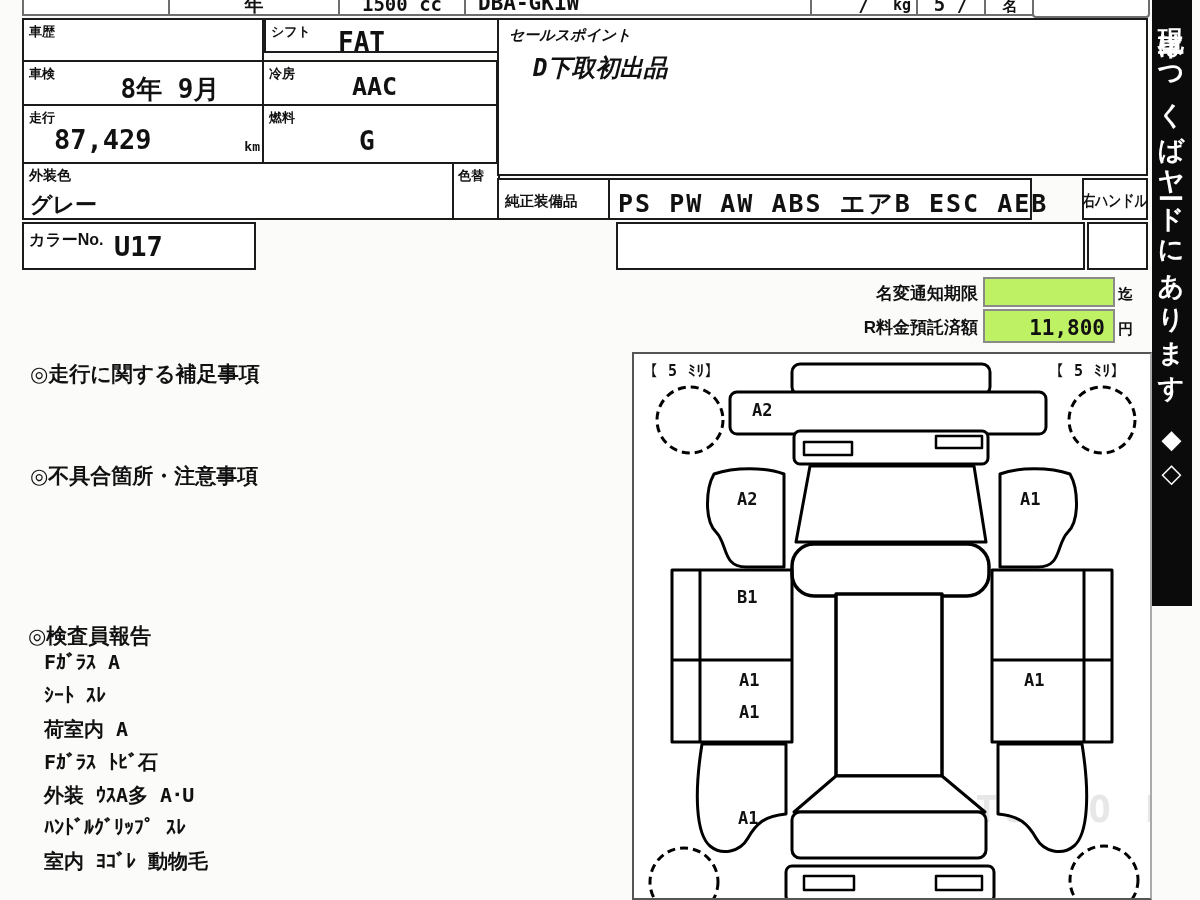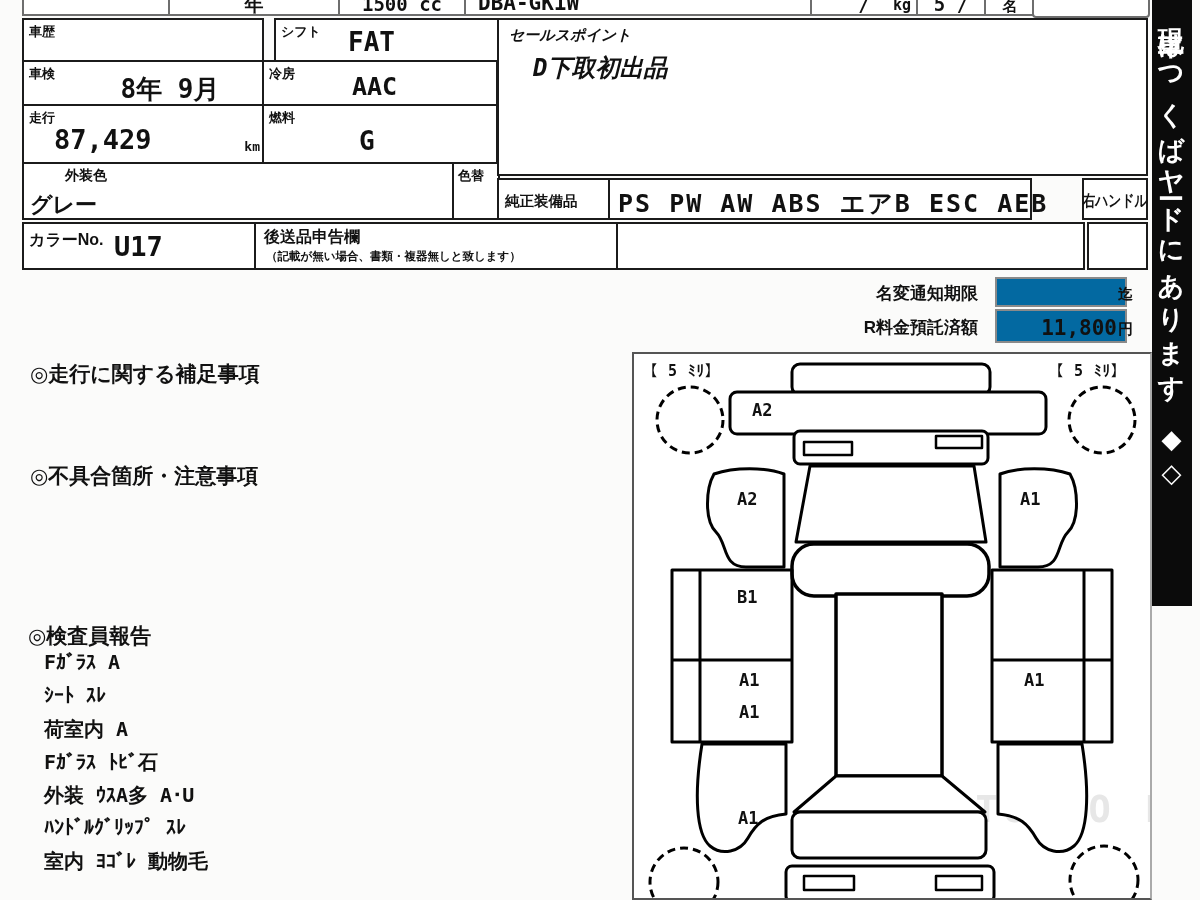--- a/index.html
+++ b/index.html
@@ -6,21 +6,21 @@
   body{width:1200px;height:900px;overflow:hidden;background:#fbfbfa;
        font-family:"Liberation Sans","DejaVu Sans",sans-serif;color:#111;}
   #sheet{position:relative;width:1200px;height:900px;overflow:hidden;}
   .cell{position:absolute;box-sizing:border-box;border:2px solid #1b1b1b;background:#fff;}
   .cell.gray{border-color:#6e6e6e;}
   .cl{position:absolute;top:3px;left:5px;font-size:13px;font-weight:700;white-space:nowrap;}
   .val{font-family:"DejaVu Sans Mono","Liberation Mono",monospace;font-weight:700;white-space:nowrap;}
   .tr-text{position:absolute;bottom:0;left:0;right:0;text-align:center;
            font-size:19px;line-height:1;font-family:"DejaVu Sans Mono","Liberation Mono",monospace;font-weight:700;}
   .abs{position:absolute;white-space:nowrap;}
-  .fee-box{position:absolute;box-sizing:border-box;background:#0369a1;border:2px solid #8a8a8a;margin-left:12px;}
+  .fee-box{position:absolute;box-sizing:border-box;background:#bef264;border:2px solid #8a8a8a;}
   .sec-title{position:absolute;font-size:21px;font-weight:700;white-space:nowrap;}
   .insp-item{position:absolute;left:44px;font-size:20px;font-weight:700;white-space:nowrap;
              font-family:"DejaVu Sans Mono","Liberation Mono",monospace;}
   #diagram{position:absolute;left:632px;top:352px;width:520px;height:548px;box-sizing:border-box;
            background:#fff;border:2px solid #555;border-right:2px solid #aaa;}
   #banner{position:absolute;left:1152px;top:0;width:40px;height:606px;background:#0b0b0b;
           display:flex;justify-content:center;}
   #banner span{writing-mode:vertical-rl;text-orientation:upright;color:#fff;
                font-size:26px;font-weight:700;letter-spacing:4px;padding-top:8px;white-space:nowrap;}
   svg text{font-family:"DejaVu Sans Mono","Liberation Mono",monospace;}
@@ -48,21 +48,21 @@
     <span class="tr-text">5 /</span>
   </div>
   <div class="cell gray" style="left:984px;top:-26px;width:52px;height:42px;">
     <span class="tr-text" style="font-size:15px;">名</span>
   </div>
   <div class="cell gray" style="left:1032px;top:-12px;width:118px;height:30px;border-radius:4px;"></div>
 
   <div class="cell" style="left:22px;top:18px;width:242px;height:44px;">
     <span class="cl">車歴</span>
   </div>
-  <div class="cell" style="left:274px;top:18px;width:236px;height:44px;">
+  <div class="cell" style="left:264px;top:18px;width:236px;height:35px;">
     <span class="cl">シフト</span>
     <span class="abs val" style="left:72px;top:7px;font-size:26px;">FAT</span>
   </div>
   <div class="cell" style="left:22px;top:60px;width:242px;height:46px;">
     <span class="cl">車検</span>
     <span class="abs val" style="left:60px;right:6px;top:10px;text-align:center;font-size:26px;">8年 9月</span>
   </div>
   <div class="cell" style="left:262px;top:60px;width:236px;height:46px;">
     <span class="cl">冷房</span>
     <span class="abs val" style="left:88px;top:10px;font-size:25px;">AAC</span>
@@ -70,33 +70,29 @@
   <div class="cell" style="left:22px;top:104px;width:242px;height:60px;">
     <span class="cl">走行</span>
     <span class="abs val" style="left:30px;width:170px;top:18px;text-align:left;font-size:27px;">87,429</span>
     <span class="abs val" style="right:2px;bottom:8px;font-size:13px;">km</span>
   </div>
   <div class="cell" style="left:262px;top:104px;width:236px;height:60px;">
     <span class="cl">燃料</span>
     <span class="abs val" style="left:95px;top:20px;font-size:26px;">G</span>
   </div>
   <div class="cell" style="left:22px;top:162px;width:432px;height:58px;">
-    <span class="cl" style="font-size:14px;margin-left:36px;">外装色</span>
+    <span class="cl" style="font-size:14px;">外装色</span>
     <span class="abs val" style="left:6px;top:26px;font-size:22px;">グレー</span>
   </div>
   <div class="cell" style="left:452px;top:162px;width:48px;height:58px;">
     <span class="cl" style="left:4px;">色替</span>
   </div>
   <div class="cell" style="left:22px;top:222px;width:234px;height:48px;">
     <span class="cl" style="font-size:16px;top:6px;">カラーNo.</span>
     <span class="abs val" style="left:90px;top:7px;font-size:27px;">U17</span>
-  </div>
-  <div class="cell" style="left:254px;top:222px;width:364px;height:48px;">
-    <span class="cl" style="font-size:16px;left:8px;">後送品申告欄</span>
-    <span class="abs" style="left:10px;top:25px;font-size:11.5px;font-weight:700;">（記載が無い場合、書類・複器無しと致します）</span>
   </div>
   <div class="cell" style="left:616px;top:222px;width:469px;height:48px;"></div>
   <div class="cell" style="left:1087px;top:222px;width:61px;height:48px;"></div>
 
   <div class="cell" style="left:497px;top:18px;width:651px;height:158px;font-style:italic;">
     <span class="cl" style="font-size:15px;left:10px;top:6px;">セールスポイント</span>
     <span class="abs val" style="left:34px;top:32px;font-size:24px;">D下取初出品</span>
   </div>
   <div class="cell" style="left:497px;top:178px;width:113px;height:42px;">
     <span class="abs" style="left:6px;top:12px;font-size:14.5px;font-weight:700;">純正装備品</span>

